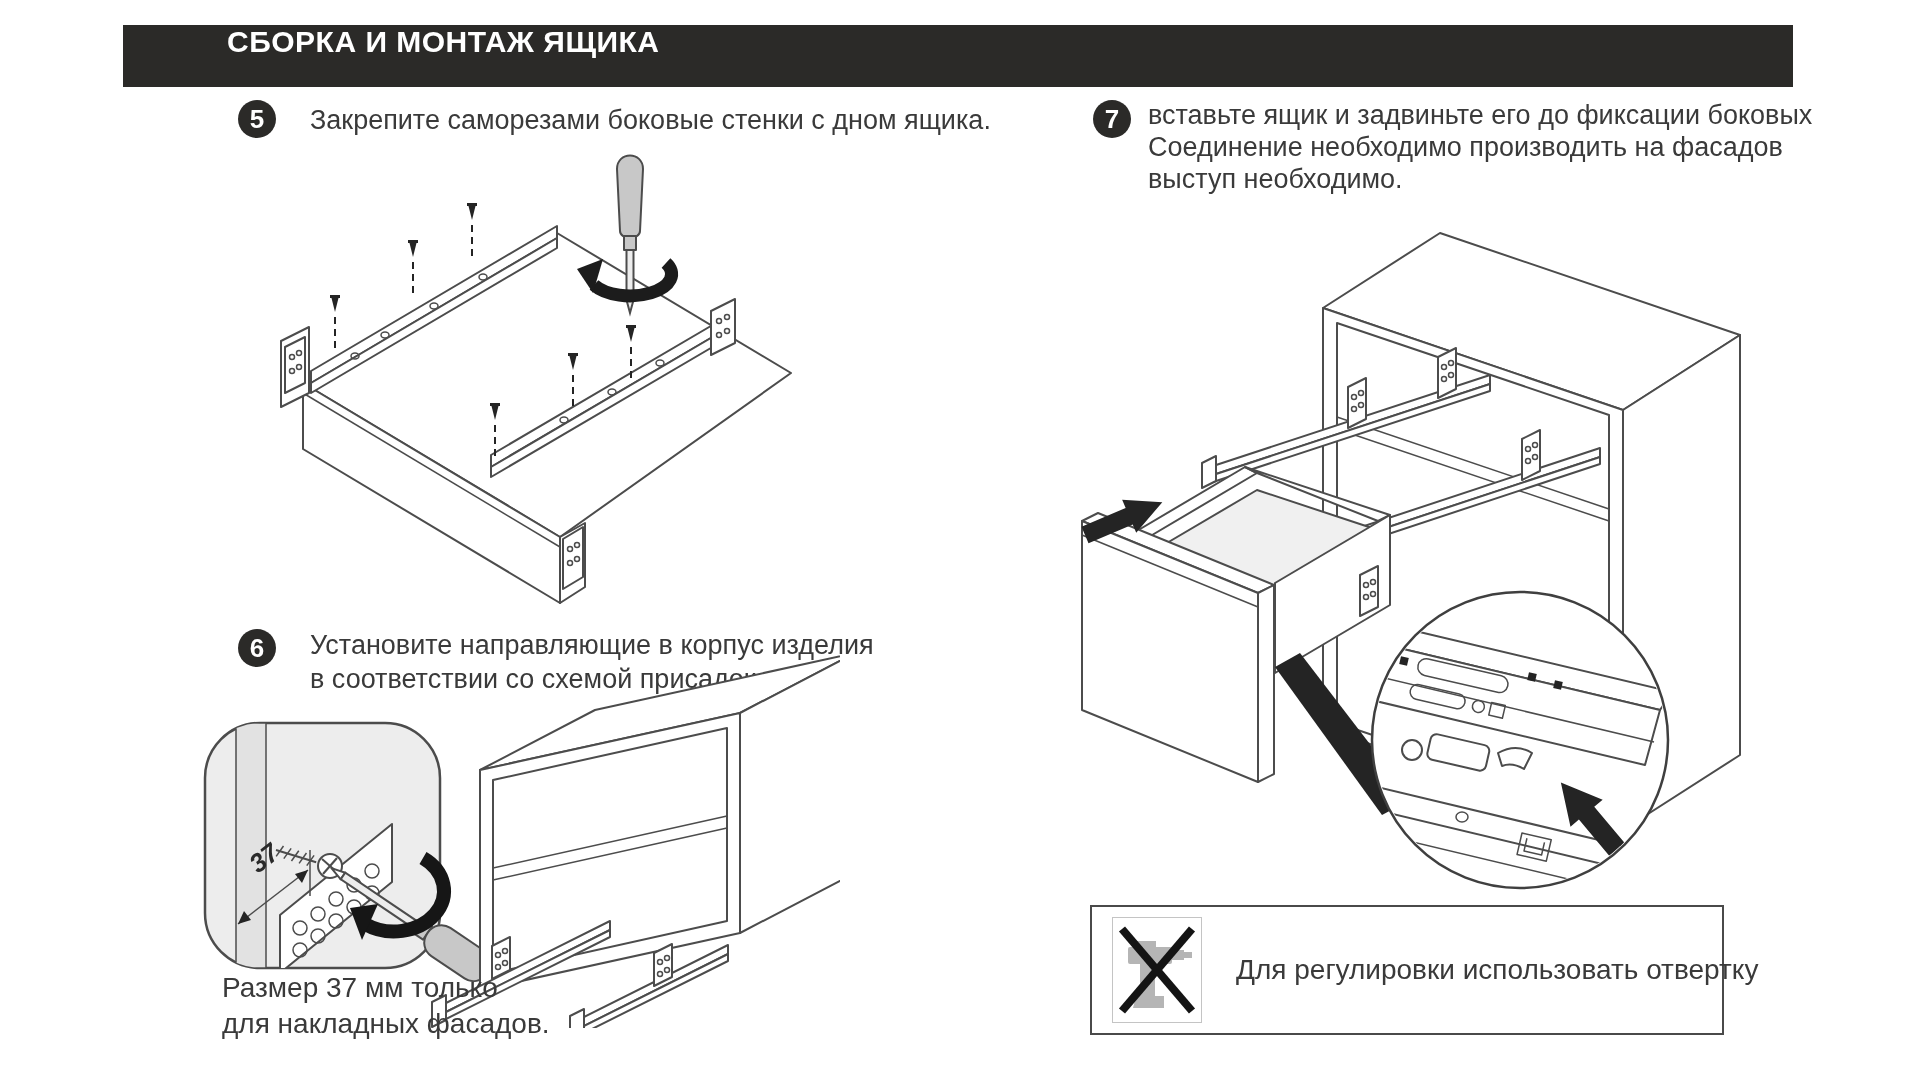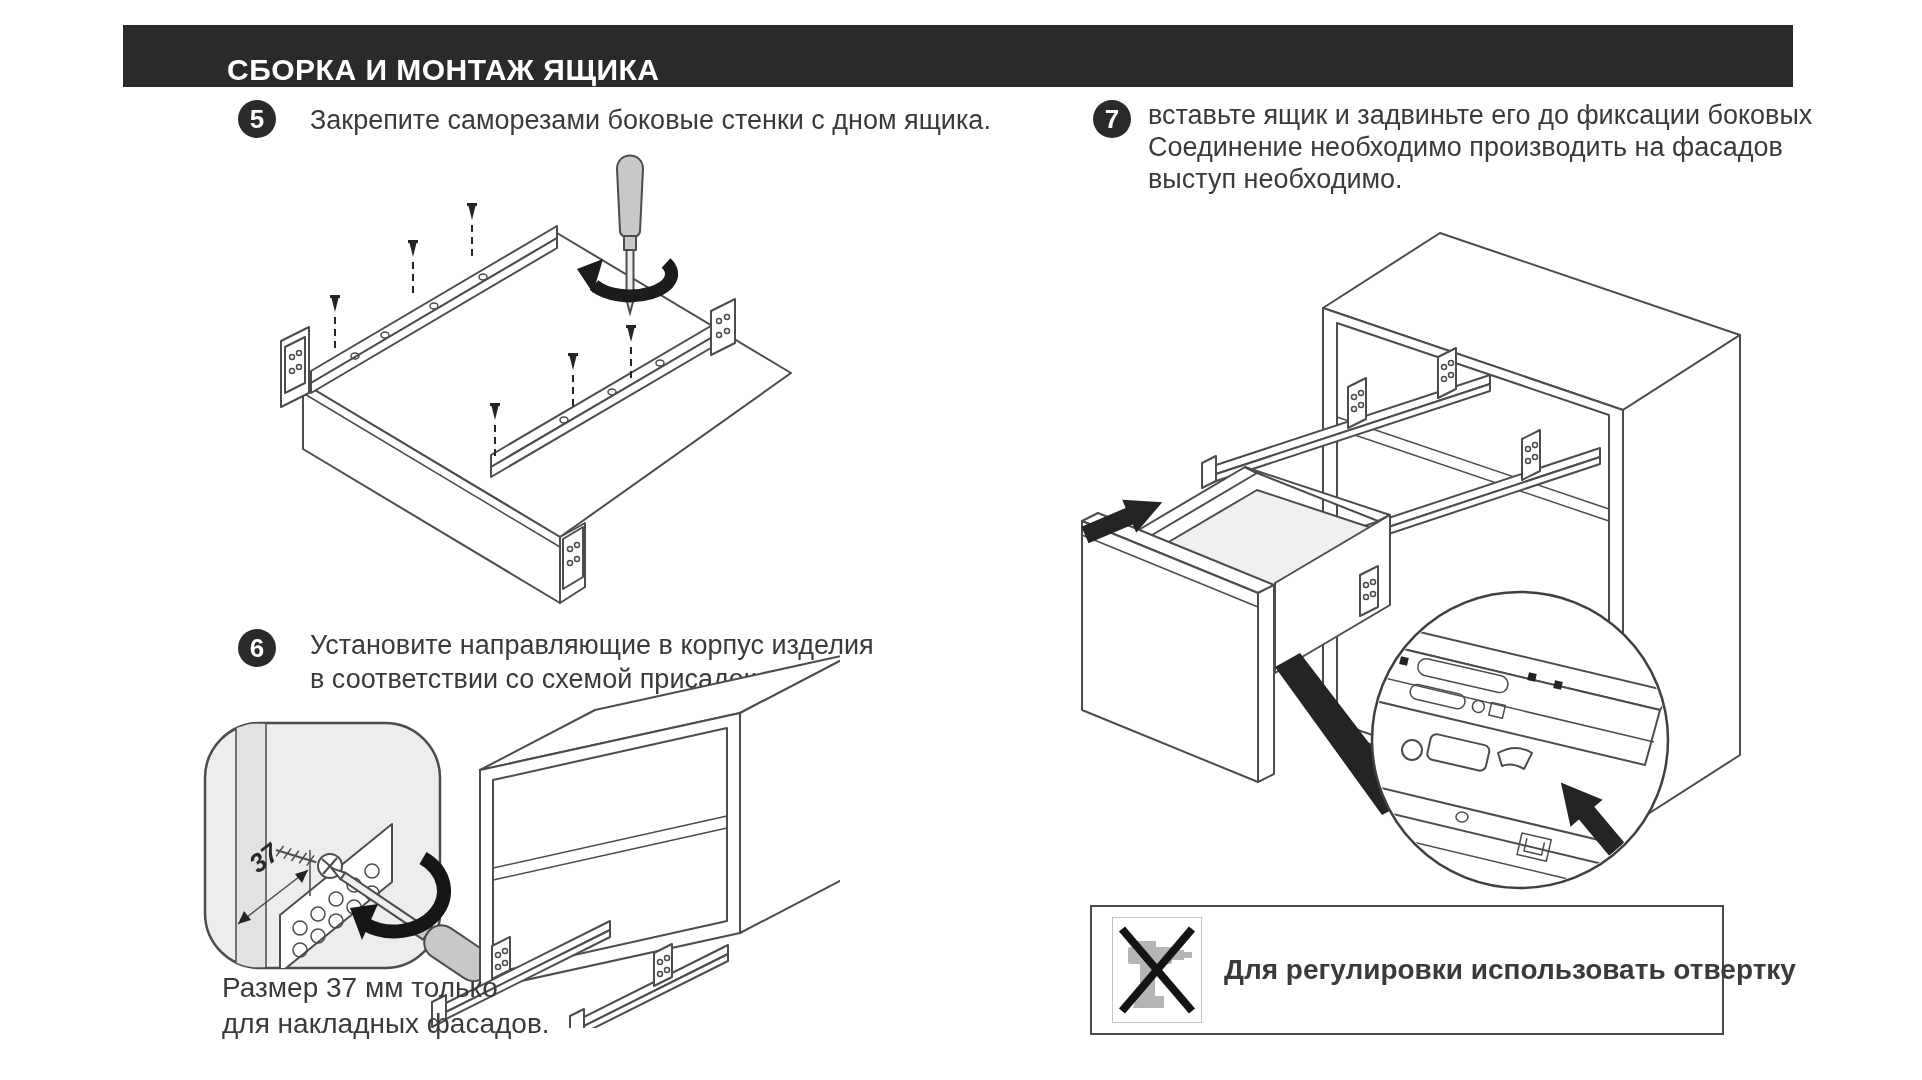--- a/index.html
+++ b/index.html
@@ -1,32 +1,32 @@
 <!DOCTYPE html>
 <html><head>
 <meta charset="utf-8">
 <style>
   html,body{margin:0;padding:0;}
   body{
     width:1922px;height:1080px;position:relative;background:#ffffff;
     font-family:"Liberation Sans",sans-serif;color:#3a3a3a;overflow:hidden;
   }
   .abs{position:absolute;}
-  .header-bar{left:123px;top:25px;width:1670px;height:62px;background:#2b2a28;display:flex;align-items:flex-end;}
+  .header-bar{left:123px;top:25px;width:1670px;height:62px;background:#2b2a28;display:flex;align-items:flex-start;}
   .header-title{color:#ffffff;font-weight:bold;font-size:30px;padding-left:104px;letter-spacing:.5px;white-space:nowrap;}
   .badge{width:38px;height:38px;border-radius:50%;background:#2b2a28;color:#ffffff;
     font-size:26px;font-weight:bold;display:flex;align-items:center;justify-content:center;}
   .step-text{font-size:27px;line-height:33px;white-space:nowrap;}
   .step-text span{display:block;}
   .caption{font-size:28px;line-height:36px;white-space:nowrap;}
   .caption span{display:block;}
   .note-box{left:1090px;top:905px;width:634px;height:130px;border:2px solid #4a4a4a;
     box-sizing:border-box;display:flex;align-items:center;background:#fff;}
   .note-icon{width:90px;height:106px;margin-left:20px;border:1px solid #c4c4c4;box-sizing:border-box;background:#fff;flex:0 0 auto;}
-  .note-text{font-size:28px;margin-left:22px;white-space:nowrap;font-weight:bold;}
+  .note-text{font-size:28px;margin-left:34px;white-space:nowrap;}
   
   .ln{fill:#ffffff;stroke:#4c4c4c;stroke-width:2;stroke-linejoin:round;}
   .ln-n{fill:none;stroke:#4c4c4c;stroke-width:2;stroke-linejoin:round;}
   .thin{stroke-width:1.5;}
   .gray{fill:#c8c8c8;stroke:#4c4c4c;stroke-width:2;stroke-linejoin:round;}
   .dash{stroke:#242424;stroke-width:2;stroke-dasharray:7,5;fill:none;}
   .blk{fill:#242424;stroke:none;}
 </style>
 </head>
 <body>

